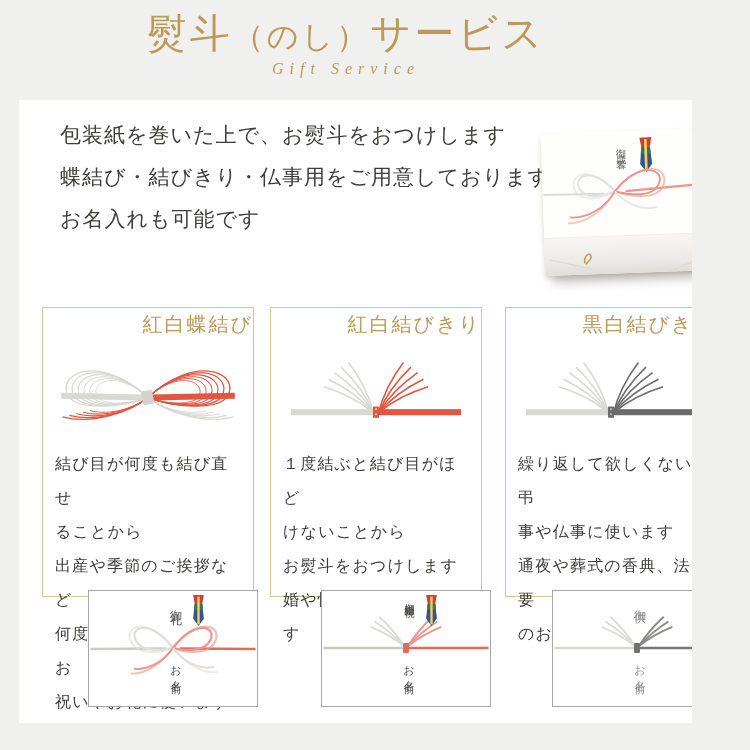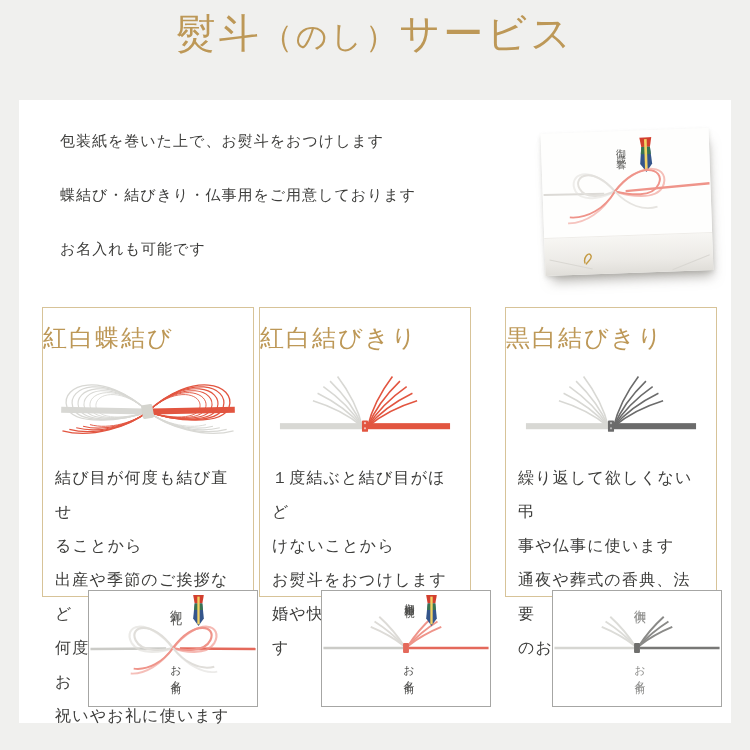--- a/index.html
+++ b/index.html
@@ -1,39 +1,39 @@
 <!DOCTYPE html>
 <html style="--page-bg: #f0f0ee; --panel-bg: #ffffff; --accent-gold: #bd9857; --text-dark: #3d3d3b; --box-border: #d7c398; --card-border: #a6a6a4; --mizuhiki-red: #e25540; --mizuhiki-silver: #d8d8d4; --mizuhiki-dark: #6b6b6b; --mizuhiki-pink: #ef948a; --mizuhiki-cardred: #e4695b;"><head>
 <meta charset="utf-8">
 <style>
   * { margin:0; padding:0; box-sizing:border-box; }
   body {
     font-family:"Liberation Serif","DejaVu Serif",serif;
     background:var(--page-bg,#f0f0ee);
   }
-  .page { position:relative; width:750px; height:750px; background:var(--page-bg,#f0f0ee); overflow:hidden; }
+  .page { position:relative; width:692px; height:750px; background:var(--page-bg,#f0f0ee); overflow:hidden; }
 
   
   .hdr { position:absolute; top:0; left:0; width:100%; text-align:center; }
   .hdr h1 {
     margin-top:8px; font-size:40px; font-weight:500;
     color:var(--accent-gold,#bd9857); letter-spacing:3px; line-height:1.3;
   }
   .hdr h1 .paren { font-size:31px; }
   .hdr .sub {
     margin-top:0px; font-size:16px; font-style:italic;
     color:var(--accent-gold,#bd9857); letter-spacing:6px;
   }
 
   
   .panel { position:absolute; left:19px; top:100px; width:712px; height:623px; background:var(--panel-bg,#fff); }
 
   .intro {
     position:absolute; left:41px; top:14px;
-    font-size:15px; line-height:54px; letter-spacing:1px;
+    font-size:21px; line-height:42px; letter-spacing:1px;
     color:var(--text-dark,#3d3d3b); white-space:pre-line;
   }
 
   
   .photo { position:absolute; left:516px; top:25px; width:182px; height:158px; }
   .gift-box {
     position:absolute; left:8px; top:6px; width:168px; height:142px;
     background:#fdfdfc; transform:rotate(-2deg);
     box-shadow:3px 10px 12px -4px rgba(125,122,115,.55), 0 2px 4px rgba(150,148,142,.3);
   }
@@ -53,23 +53,23 @@
   }
   .gift-ornament { position:absolute; left:96px; top:7px; width:17px; height:36px; }
   .photo-bow { position:absolute; left:0; top:18px; width:168px; height:88px; }
   .gold-mark { position:absolute; left:38px; bottom:8px; width:10px; height:16px; }
 
   
   .nbox {
     position:absolute; top:207px; width:212px; height:290px;
     background:#fff; border:1px solid var(--box-border,#d7c398); z-index:1;
   }
-  .nbox.c1 { left:23px; } .nbox.c2 { left:240px; } .nbox.c3 { left:486px; }
+  .nbox.c1 { left:23px; } .nbox.c2 { left:251px; } .nbox.c3 { left:486px; }
   .nbox h2 {
-    margin-top:14px; text-align:left; font-size:24px; font-weight:500;
+    text-align:right; font-size:20px; font-weight:500;
     color:var(--accent-gold,#bd9857); letter-spacing:2px; line-height:33px;
   }
   .ribbon-svg { display:block; margin:14px auto 0; width:184px; height:84px; }
   .ndesc {
     margin:8px 12px 0; font-size:16px; line-height:34px; letter-spacing:1.2px;
     color:var(--text-dark,#3d3d3b); white-space:pre-line;
   }
 
   
   .ncard {
@@ -98,20 +98,21 @@
   .st-cardpink { stroke:var(--mizuhiki-pink,#ef948a); }
   .fl-cardred  { fill:var(--mizuhiki-cardred,#e0604f); }
 </style>
 </head>
 <body>
 
 <div class="page">
 
   <div class="hdr">
     <h1><span>熨斗</span><span class="paren">（のし）</span><span>サービス</span></h1>
+    <div class="sub">Gift Service</div>
   </div>
 
   <div class="panel">
 
     <div class="intro">包装紙を巻いた上で、お熨斗をおつけします
 蝶結び・結びきり・仏事用をご用意しております
 お名入れも可能です</div>
 
     <div class="photo">
       <div class="gift-box">

